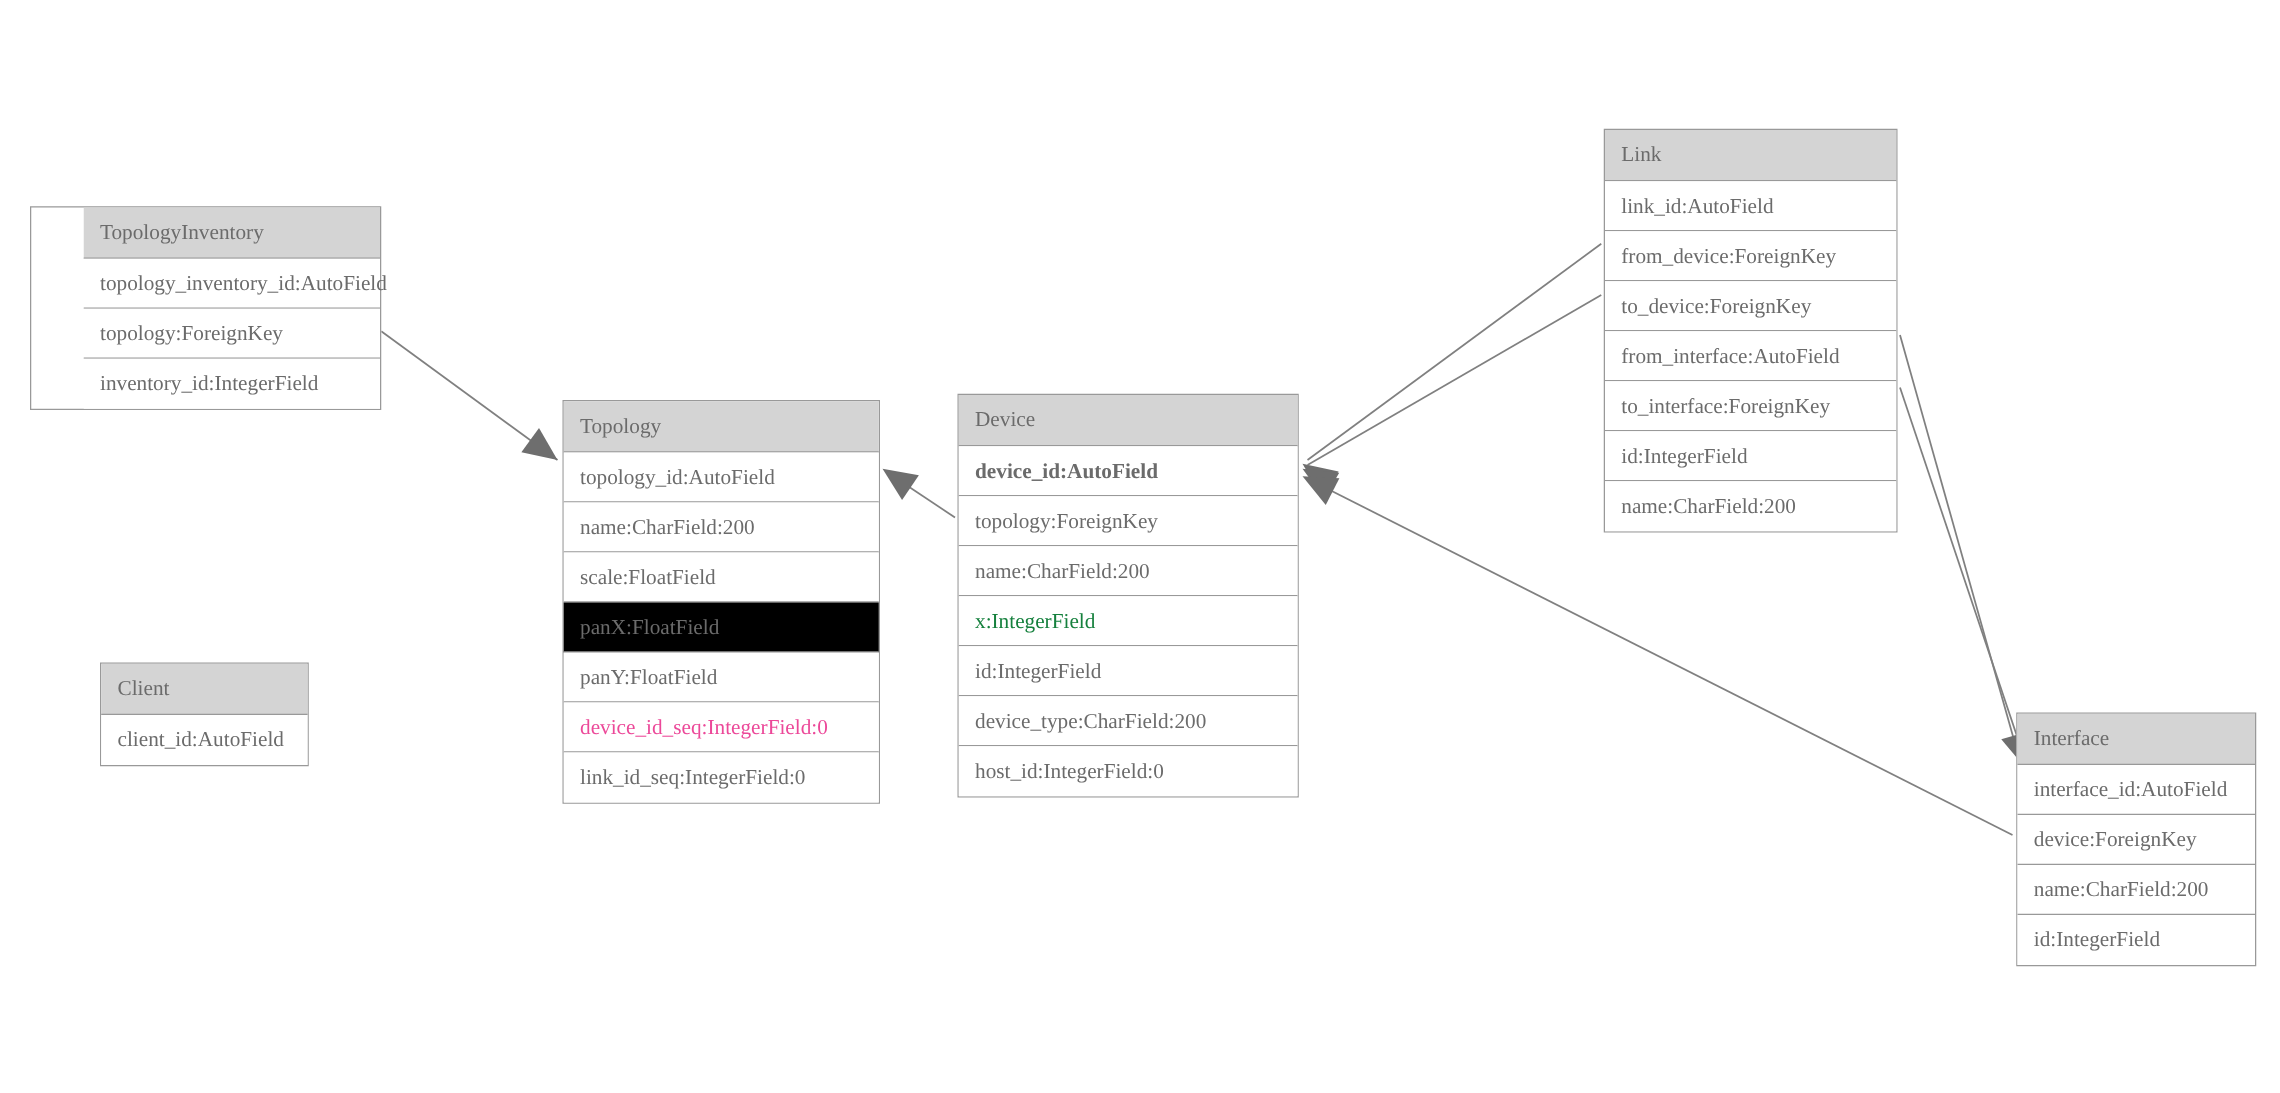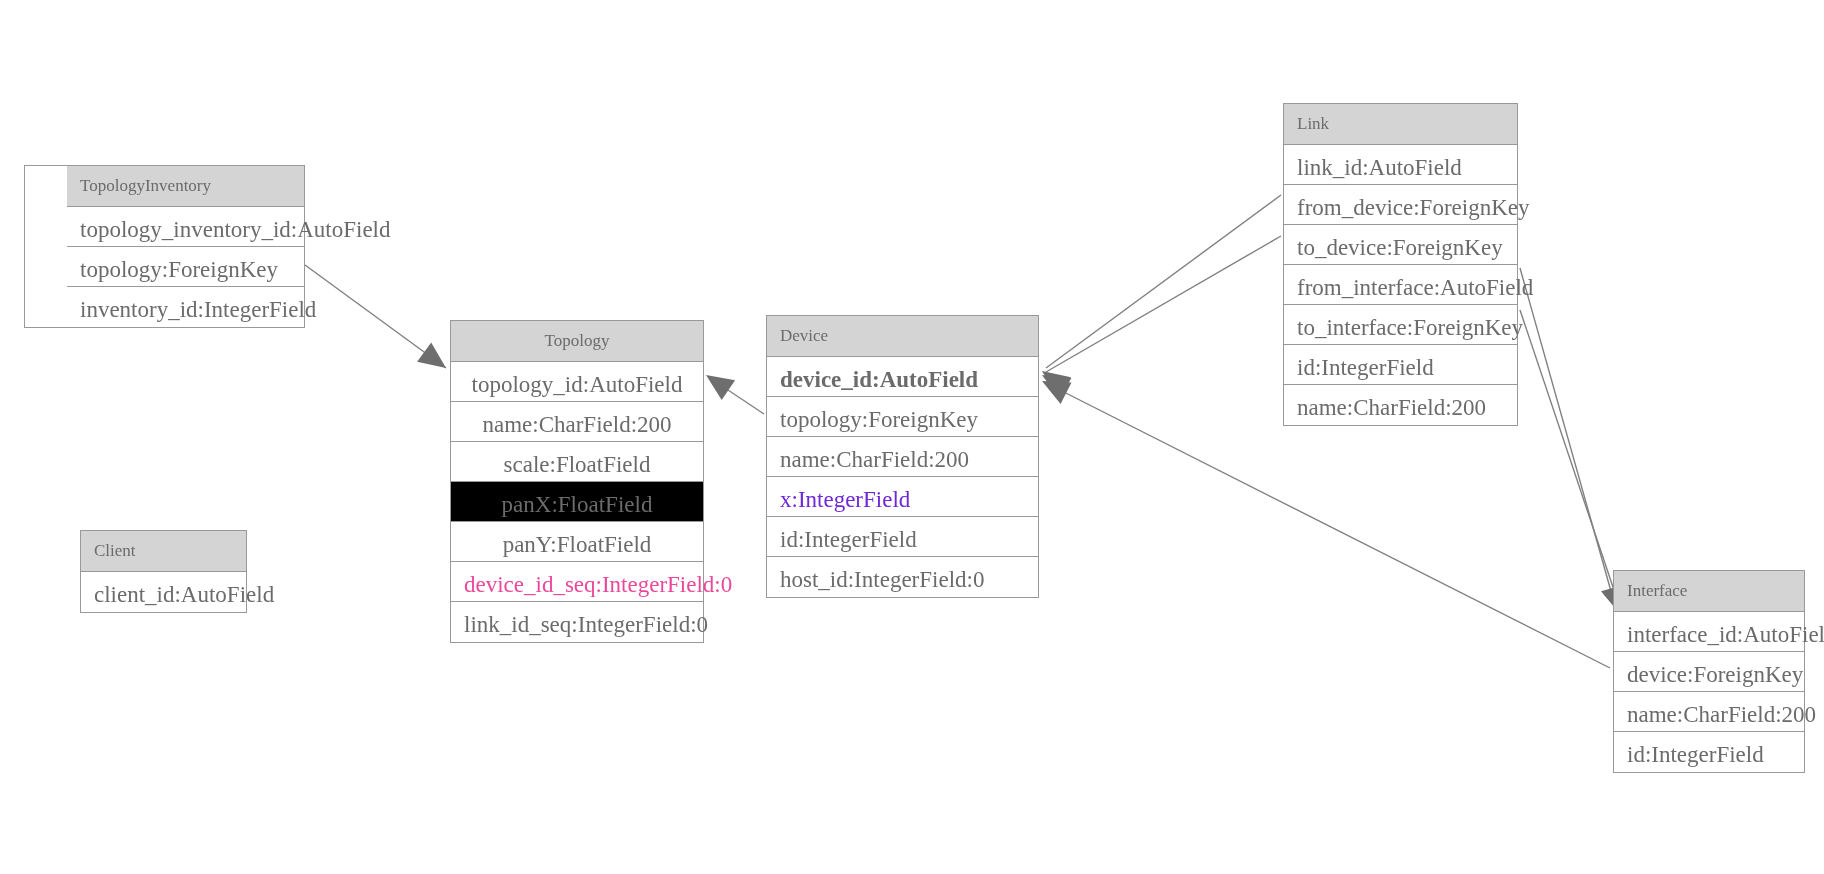--- a/index.html
+++ b/index.html
@@ -38,21 +38,21 @@
     color: #6b6b6b;
     font-size: 17px;
     line-height: 1;
     padding: 11px 13px 12px 13px;
     white-space: nowrap;
   }
   .entity-field {
     box-sizing: border-box;
     border-bottom: 1px solid #999999;
     color: #6b6b6b;
-    font-size: 23px;
+    font-size: 17px;
     line-height: 1;
     padding: 11px 13px 12px 13px;
     white-space: nowrap;
     background: #ffffff;
   }
   .entity-field:last-child {
     border-bottom: none;
   }
 </style>
 </head>
@@ -91,37 +91,38 @@
       </g>
     </svg>
 
   <div id="entity-layer">
       <div class="entity" style="left: 24px; top: 165px; width: 281px; border-color: rgb(153, 153, 153); padding-left: 42px;">
         <div class="entity-header" style="background: rgb(212, 212, 212); color: rgb(107, 107, 107); border-bottom-color: rgb(153, 153, 153); height: 41px;">TopologyInventory</div>
         <div class="entity-field" style="color: rgb(107, 107, 107); border-bottom-color: rgb(153, 153, 153); background: rgb(255, 255, 255); height: 40px;">topology_inventory_id:AutoField</div>
         <div class="entity-field" style="color: rgb(107, 107, 107); border-bottom-color: rgb(153, 153, 153); background: rgb(255, 255, 255); height: 40px;">topology:ForeignKey</div>
         <div class="entity-field" style="color: rgb(107, 107, 107); border-bottom-color: rgb(153, 153, 153); background: rgb(255, 255, 255); height: 40px;">inventory_id:IntegerField</div>
       </div>
-      <div class="entity" style="left: 450px; top: 320px; width: 254px; border-color: rgb(153, 153, 153); text-align: center;">
+      <div class="entity" style="left: 450px; top: 320px; width: 254px; border-color: rgb(153, 153, 153);">
         <div class="entity-header" style="background: rgb(212, 212, 212); color: rgb(107, 107, 107); border-bottom-color: rgb(153, 153, 153); height: 41px;">Topology</div>
         <div class="entity-field" style="color: rgb(107, 107, 107); border-bottom-color: rgb(153, 153, 153); background: rgb(255, 255, 255); height: 40px;">topology_id:AutoField</div>
         <div class="entity-field" style="color: rgb(107, 107, 107); border-bottom-color: rgb(153, 153, 153); background: rgb(255, 255, 255); height: 40px;">name:CharField:200</div>
         <div class="entity-field" style="color: rgb(107, 107, 107); border-bottom-color: rgb(153, 153, 153); background: rgb(255, 255, 255); height: 40px;">scale:FloatField</div>
         <div class="entity-field" style="color: rgb(107, 107, 107); border-bottom-color: rgb(153, 153, 153); background: #000000; height: 40px;">panX:FloatField</div>
         <div class="entity-field" style="color: rgb(107, 107, 107); border-bottom-color: rgb(153, 153, 153); background: rgb(255, 255, 255); height: 40px;">panY:FloatField</div>
         <div class="entity-field" style="color: #ec4899; border-bottom-color: rgb(153, 153, 153); background: rgb(255, 255, 255); height: 40px;">device_id_seq:IntegerField:0</div>
         <div class="entity-field" style="color: rgb(107, 107, 107); border-bottom-color: rgb(153, 153, 153); background: rgb(255, 255, 255); height: 40px;">link_id_seq:IntegerField:0</div>
       </div>
       <div class="entity" style="left: 766px; top: 315px; width: 273px; border-color: rgb(153, 153, 153);">
         <div class="entity-header" style="background: rgb(212, 212, 212); color: rgb(107, 107, 107); border-bottom-color: rgb(153, 153, 153); height: 41px;">Device</div>
         <div class="entity-field" style="color: rgb(107, 107, 107); border-bottom-color: rgb(153, 153, 153); background: rgb(255, 255, 255); height: 40px; font-weight: bold;">device_id:AutoField</div>
         <div class="entity-field" style="color: rgb(107, 107, 107); border-bottom-color: rgb(153, 153, 153); background: rgb(255, 255, 255); height: 40px;">topology:ForeignKey</div>
         <div class="entity-field" style="color: rgb(107, 107, 107); border-bottom-color: rgb(153, 153, 153); background: rgb(255, 255, 255); height: 40px;">name:CharField:200</div>
-        <div class="entity-field" style="color: #6d28d9; border-bottom-color: rgb(153, 153, 153); background: rgb(255, 255, 255); height: 40px;">x:IntegerField</div>
+        <div class="entity-field" style="color: #15803d; border-bottom-color: rgb(153, 153, 153); background: rgb(255, 255, 255); height: 40px;">x:IntegerField</div>
         <div class="entity-field" style="color: rgb(107, 107, 107); border-bottom-color: rgb(153, 153, 153); background: rgb(255, 255, 255); height: 40px;">id:IntegerField</div>
+        <div class="entity-field" style="color: rgb(107, 107, 107); border-bottom-color: rgb(153, 153, 153); background: rgb(255, 255, 255); height: 40px;">device_type:CharField:200</div>
         <div class="entity-field" style="color: rgb(107, 107, 107); border-bottom-color: rgb(153, 153, 153); background: rgb(255, 255, 255); height: 40px;">host_id:IntegerField:0</div>
       </div>
       <div class="entity" style="left: 80px; top: 530px; width: 167px; border-color: rgb(153, 153, 153);">
         <div class="entity-header" style="background: rgb(212, 212, 212); color: rgb(107, 107, 107); border-bottom-color: rgb(153, 153, 153); height: 41px;">Client</div>
         <div class="entity-field" style="color: rgb(107, 107, 107); border-bottom-color: rgb(153, 153, 153); background: rgb(255, 255, 255); height: 40px;">client_id:AutoField</div>
       </div>
       <div class="entity" style="left: 1283px; top: 103px; width: 235px; border-color: rgb(153, 153, 153);">
         <div class="entity-header" style="background: rgb(212, 212, 212); color: rgb(107, 107, 107); border-bottom-color: rgb(153, 153, 153); height: 41px;">Link</div>
         <div class="entity-field" style="color: rgb(107, 107, 107); border-bottom-color: rgb(153, 153, 153); background: rgb(255, 255, 255); height: 40px;">link_id:AutoField</div>
         <div class="entity-field" style="color: rgb(107, 107, 107); border-bottom-color: rgb(153, 153, 153); background: rgb(255, 255, 255); height: 40px;">from_device:ForeignKey</div>

